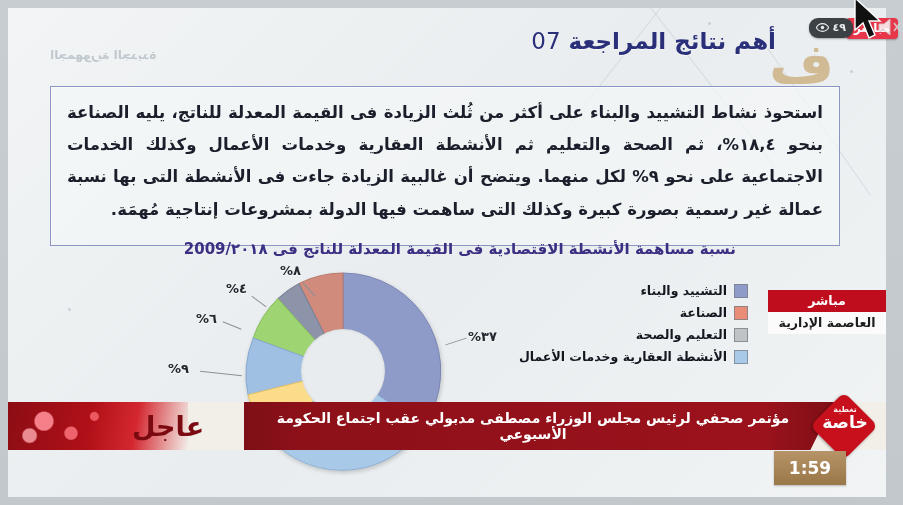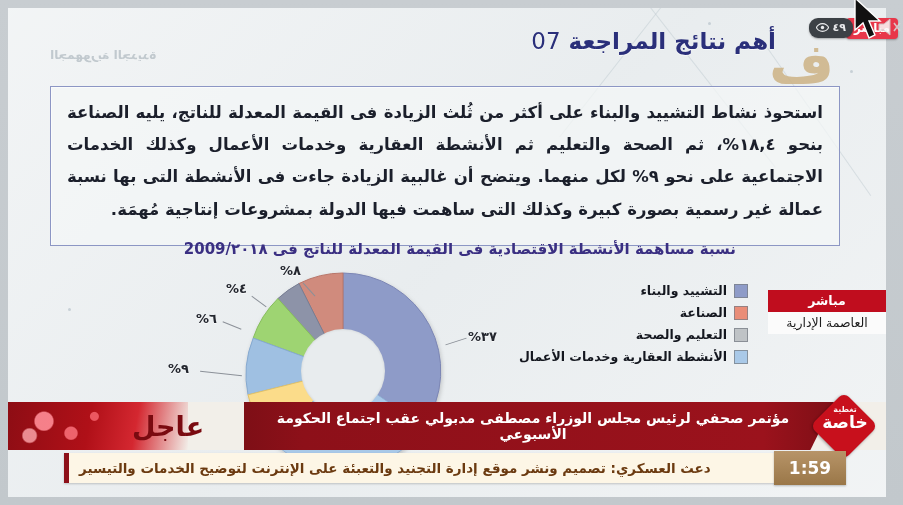--- a/index.html
+++ b/index.html
@@ -127,21 +127,21 @@
   
   #station-box{
     position:absolute;right:0;top:282px;width:118px;
     text-align:center;direction:rtl;z-index:30;
   }
   #station-live{
     background:#c00d1e;color:#fff;font-weight:bold;font-size:12.5px;
     padding:3px 0 4px;letter-spacing:.5px;
   }
   #station-name{
-    background:#fbfbfb;color:#1c1c1c;font-weight:normal;font-size:12.5px;
+    background:#fbfbfb;color:#1c1c1c;font-weight:bold;font-size:12.5px;
     padding:3px 0 4px;
   }
 
   
   #breaking{
     position:absolute;left:0;bottom:58px;width:878px;height:37px;z-index:25;
   }
   #breaking-bg{
     position:absolute;left:0;top:0;width:878px;height:48px;
     background:#f2efe9;
@@ -313,23 +313,20 @@
         <div id="special-badge">
           <div class="diamond"></div>
           <div class="txt">
             <span class="small">تغطية</span>
             <span class="big">خاصة</span>
           </div>
         </div>
       </div>
 
       <div id="ticker">
-        <div id="ticker-strip">
-          <div id="ticker-text">دعث العسكري: تصميم ونشر موقع إدارة التجنيد والتعبئة على الإنترنت لتوضيح الخدمات والتيسير</div>
-        </div>
         <div id="clock">1:59</div>
       </div>
 
     </div>
   </div>
 
   <div id="live-pill" style="z-index:60;">مباشر</div>
   <div id="views-pill" style="z-index:60;border-radius:9px;">
     <span>٤٩</span>
     <svg width="13" height="9" viewBox="0 0 13 9">

